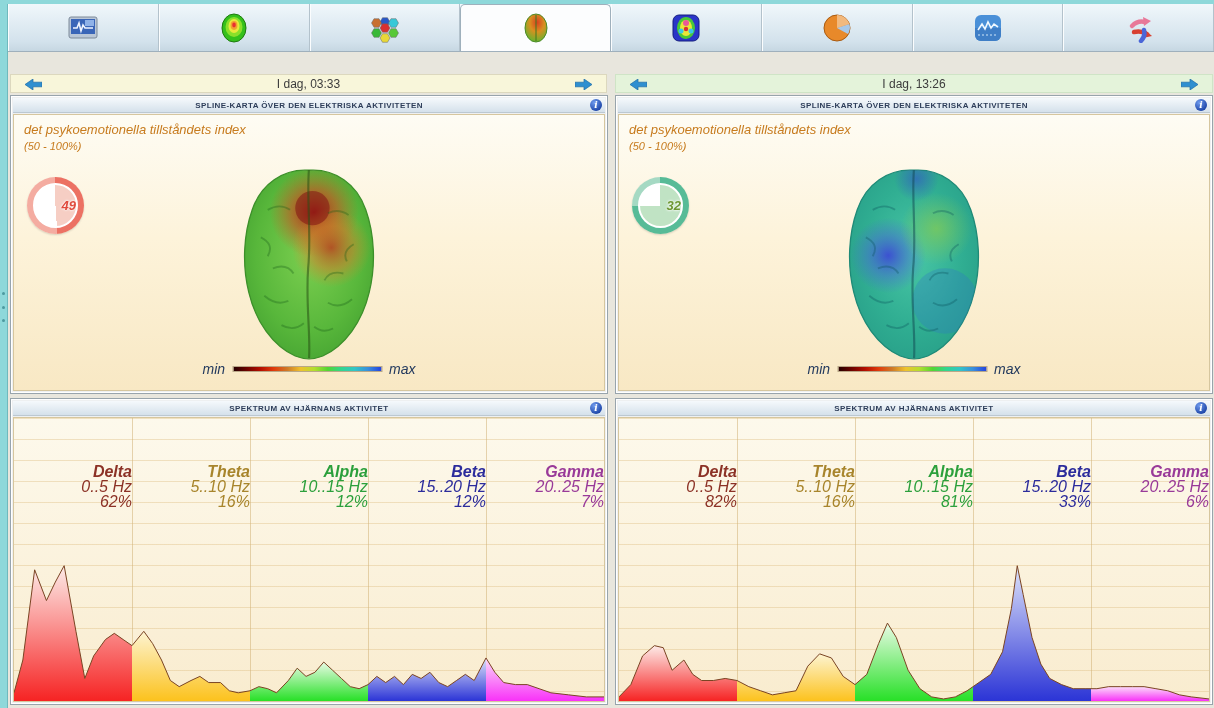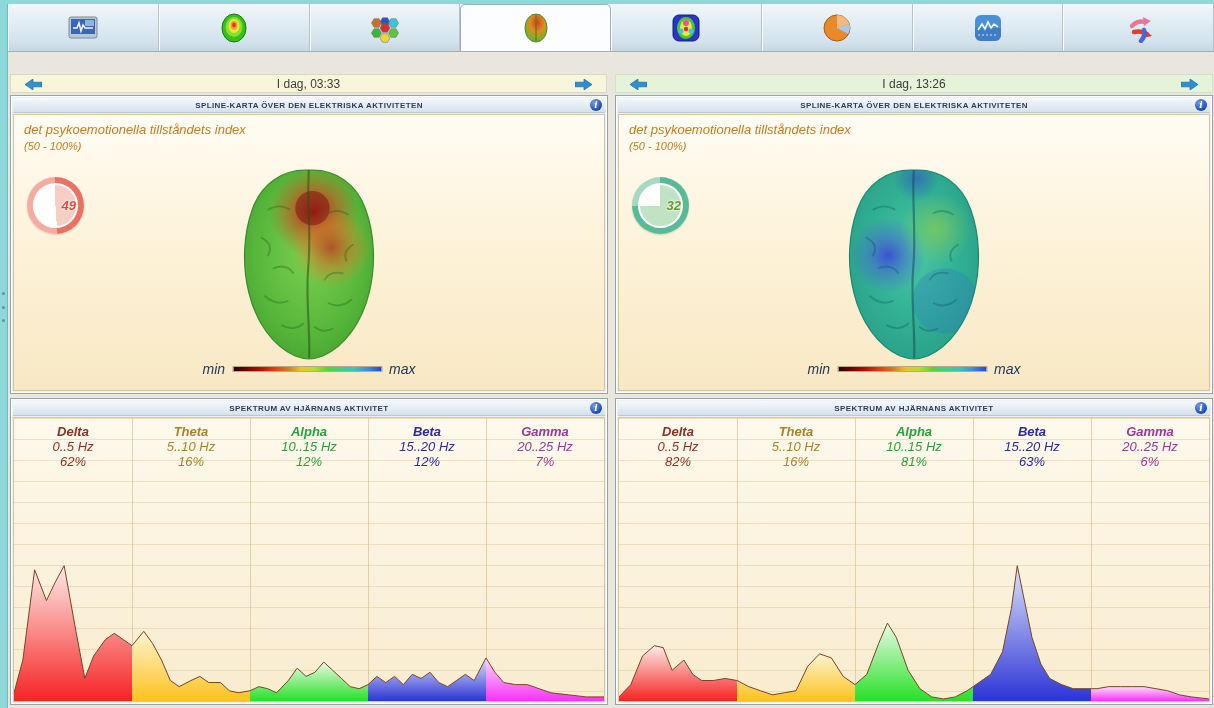--- a/index.html
+++ b/index.html
@@ -54,21 +54,21 @@
   .gauge-value { font-size:13px; font-weight:bold; text-shadow:0 0 2px #fff, 0 0 3px #fff; }
   .brain-wrap { position:absolute; left:50%; top:50px; transform:translateX(-50%); }
   .scale-row { position:absolute; bottom:13px; left:50%; transform:translateX(-50%); display:flex; align-items:center; gap:7px; }
   .scale-label { font-size:14px; color:#233a5e; }
   .scale-bar { width:150px; height:6px; border:1px solid #b9a888;
     background:linear-gradient(to right,#250000,#6e0400,#b40f00,#e03c0c,#cf7a26,#efc22e,#b5de2e,#53d633,#32d68e,#31c6c6,#3a8fdd,#2542df); }
 
   
   .vsep { position:absolute; top:0; bottom:0; width:1px; background:rgba(210,178,120,0.55); }
   .band-row { position:relative; display:flex; padding-top:6px; z-index:2; }
-  .band-cell { flex:1; text-align:center; font-size:13px; line-height:15px; }
+  .band-cell { flex:1; text-align:right; font-size:16px; line-height:15px;margin-top:40px; }
   .band-name { font-weight:bold; }
   .chart-svg { position:absolute; left:0; right:0; bottom:0; width:100%; height:205px; z-index:1; display:block; }
 
   .icon-btn { cursor:pointer; }
 </style>
 </head>
 <body>
 
 <div class="window">
   <div class="top-teal"></div>
@@ -404,21 +404,21 @@
             <div>16%</div>
           </div>
         <div class="band-cell" style="color: rgb(44, 160, 60);">
             <div class="band-name">Alpha</div>
             <div>10..15 Hz</div>
             <div>81%</div>
           </div>
         <div class="band-cell" style="color: rgb(44, 44, 156);">
             <div class="band-name">Beta</div>
             <div>15..20 Hz</div>
-            <div>63%</div>
+            <div>33%</div>
           </div>
         <div class="band-cell" style="color: rgb(153, 58, 153);">
             <div class="band-name">Gamma</div>
             <div>20..25 Hz</div>
             <div>6%</div>
           </div>
       </div>
       <svg class="chart-svg" id="chart-1" viewBox="0 0 100 100" preserveAspectRatio="none">
           <defs>
             <linearGradient id="chart-1-g0" x1="0" y1="0" x2="0" y2="1">

